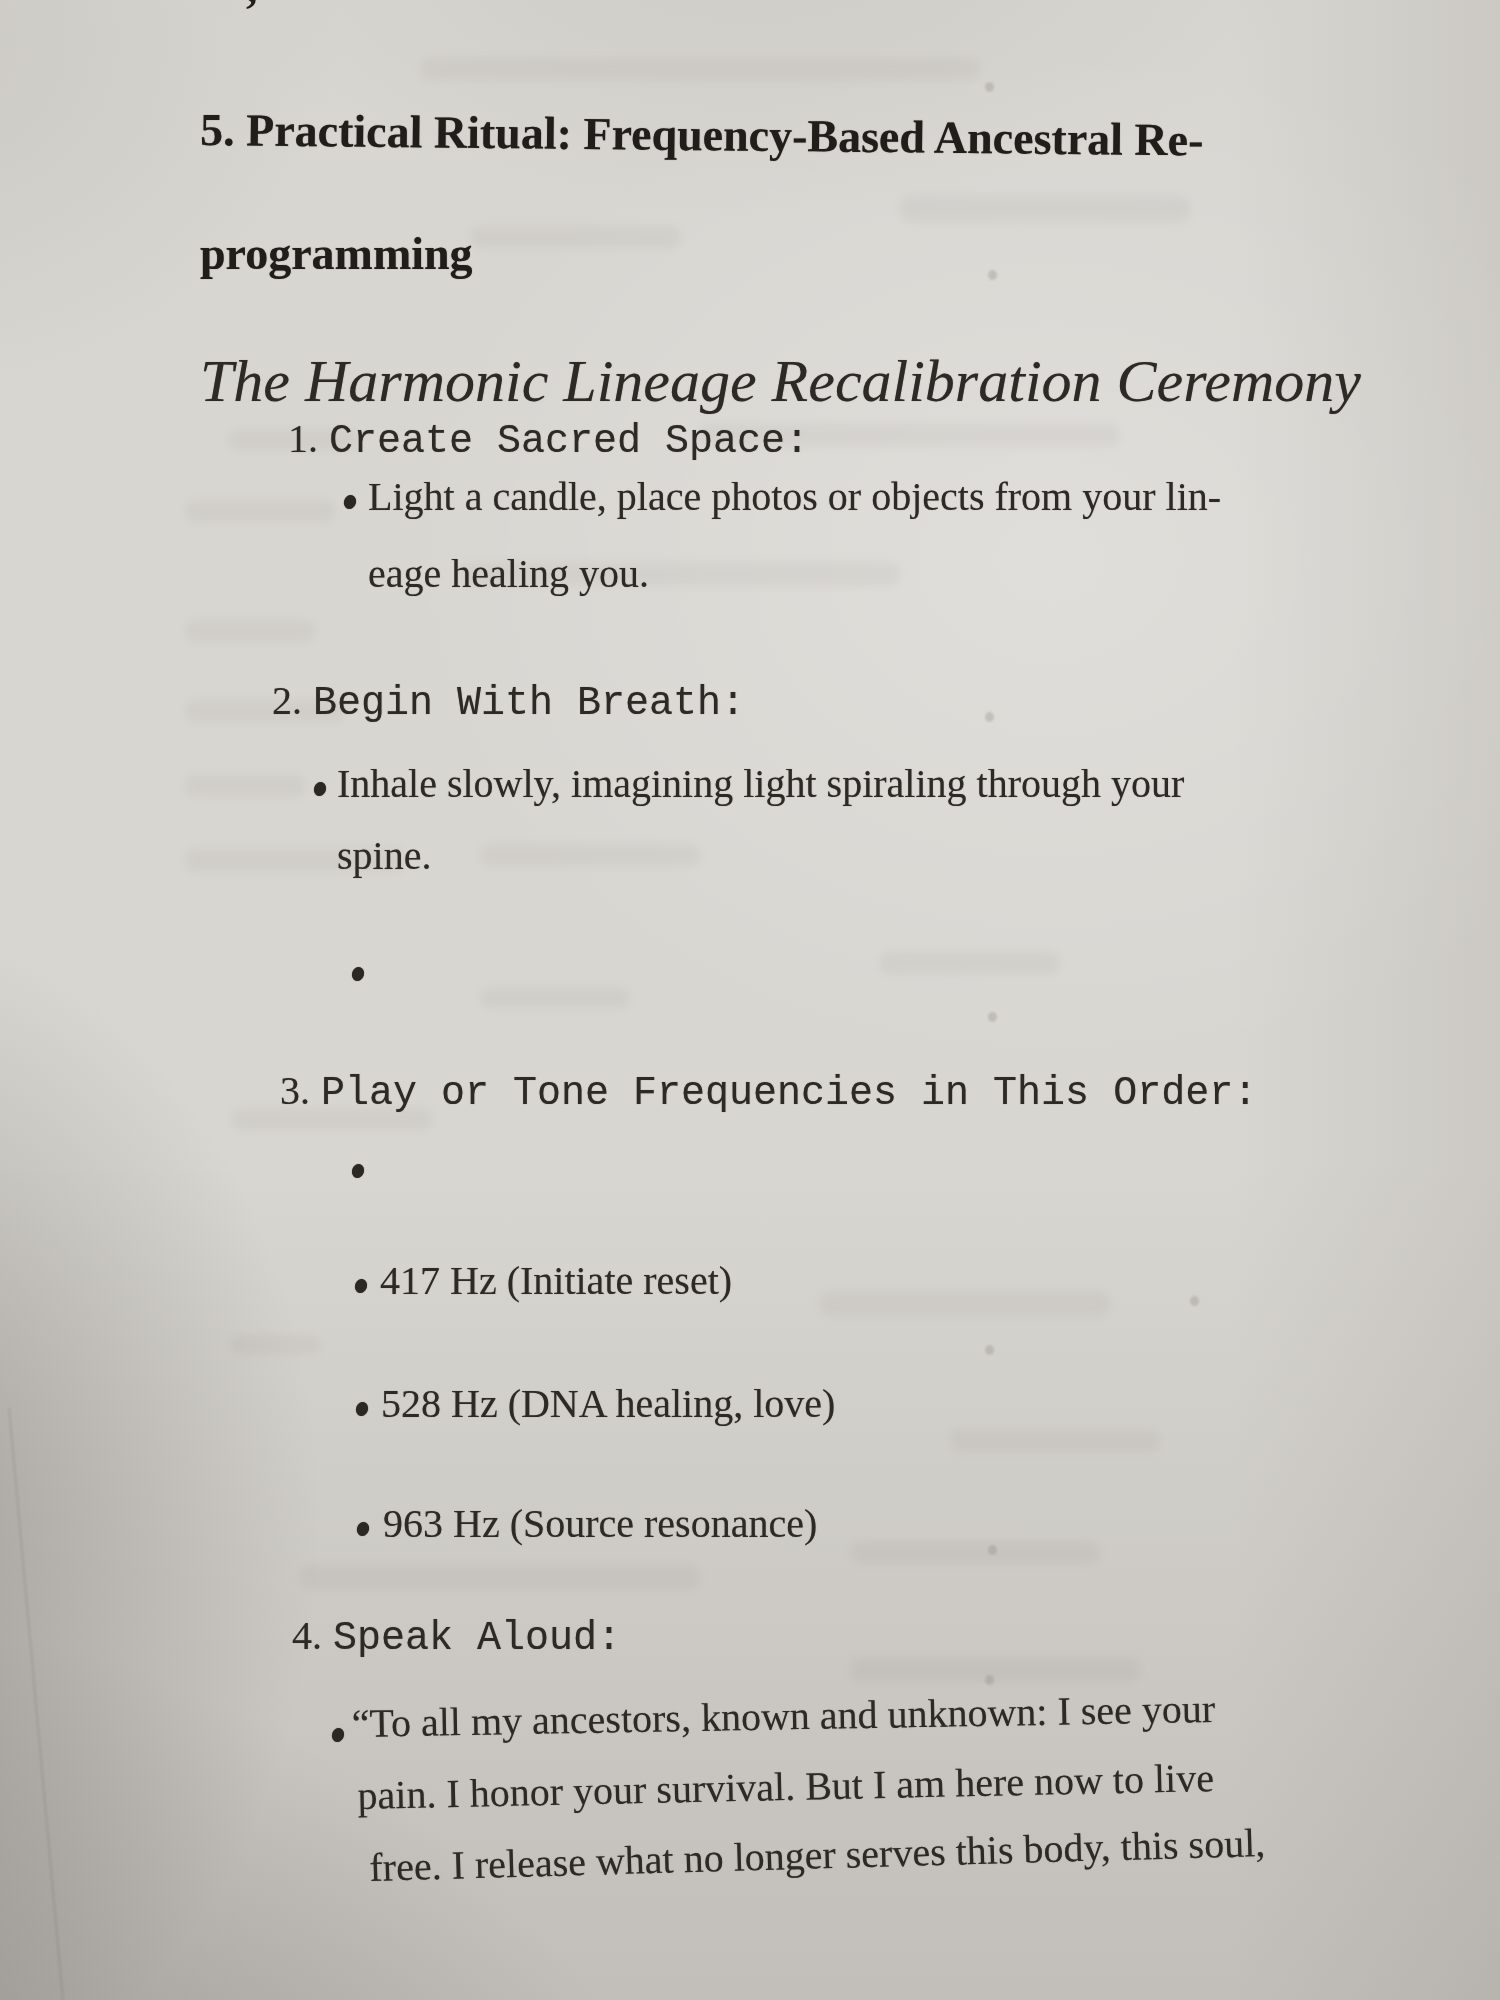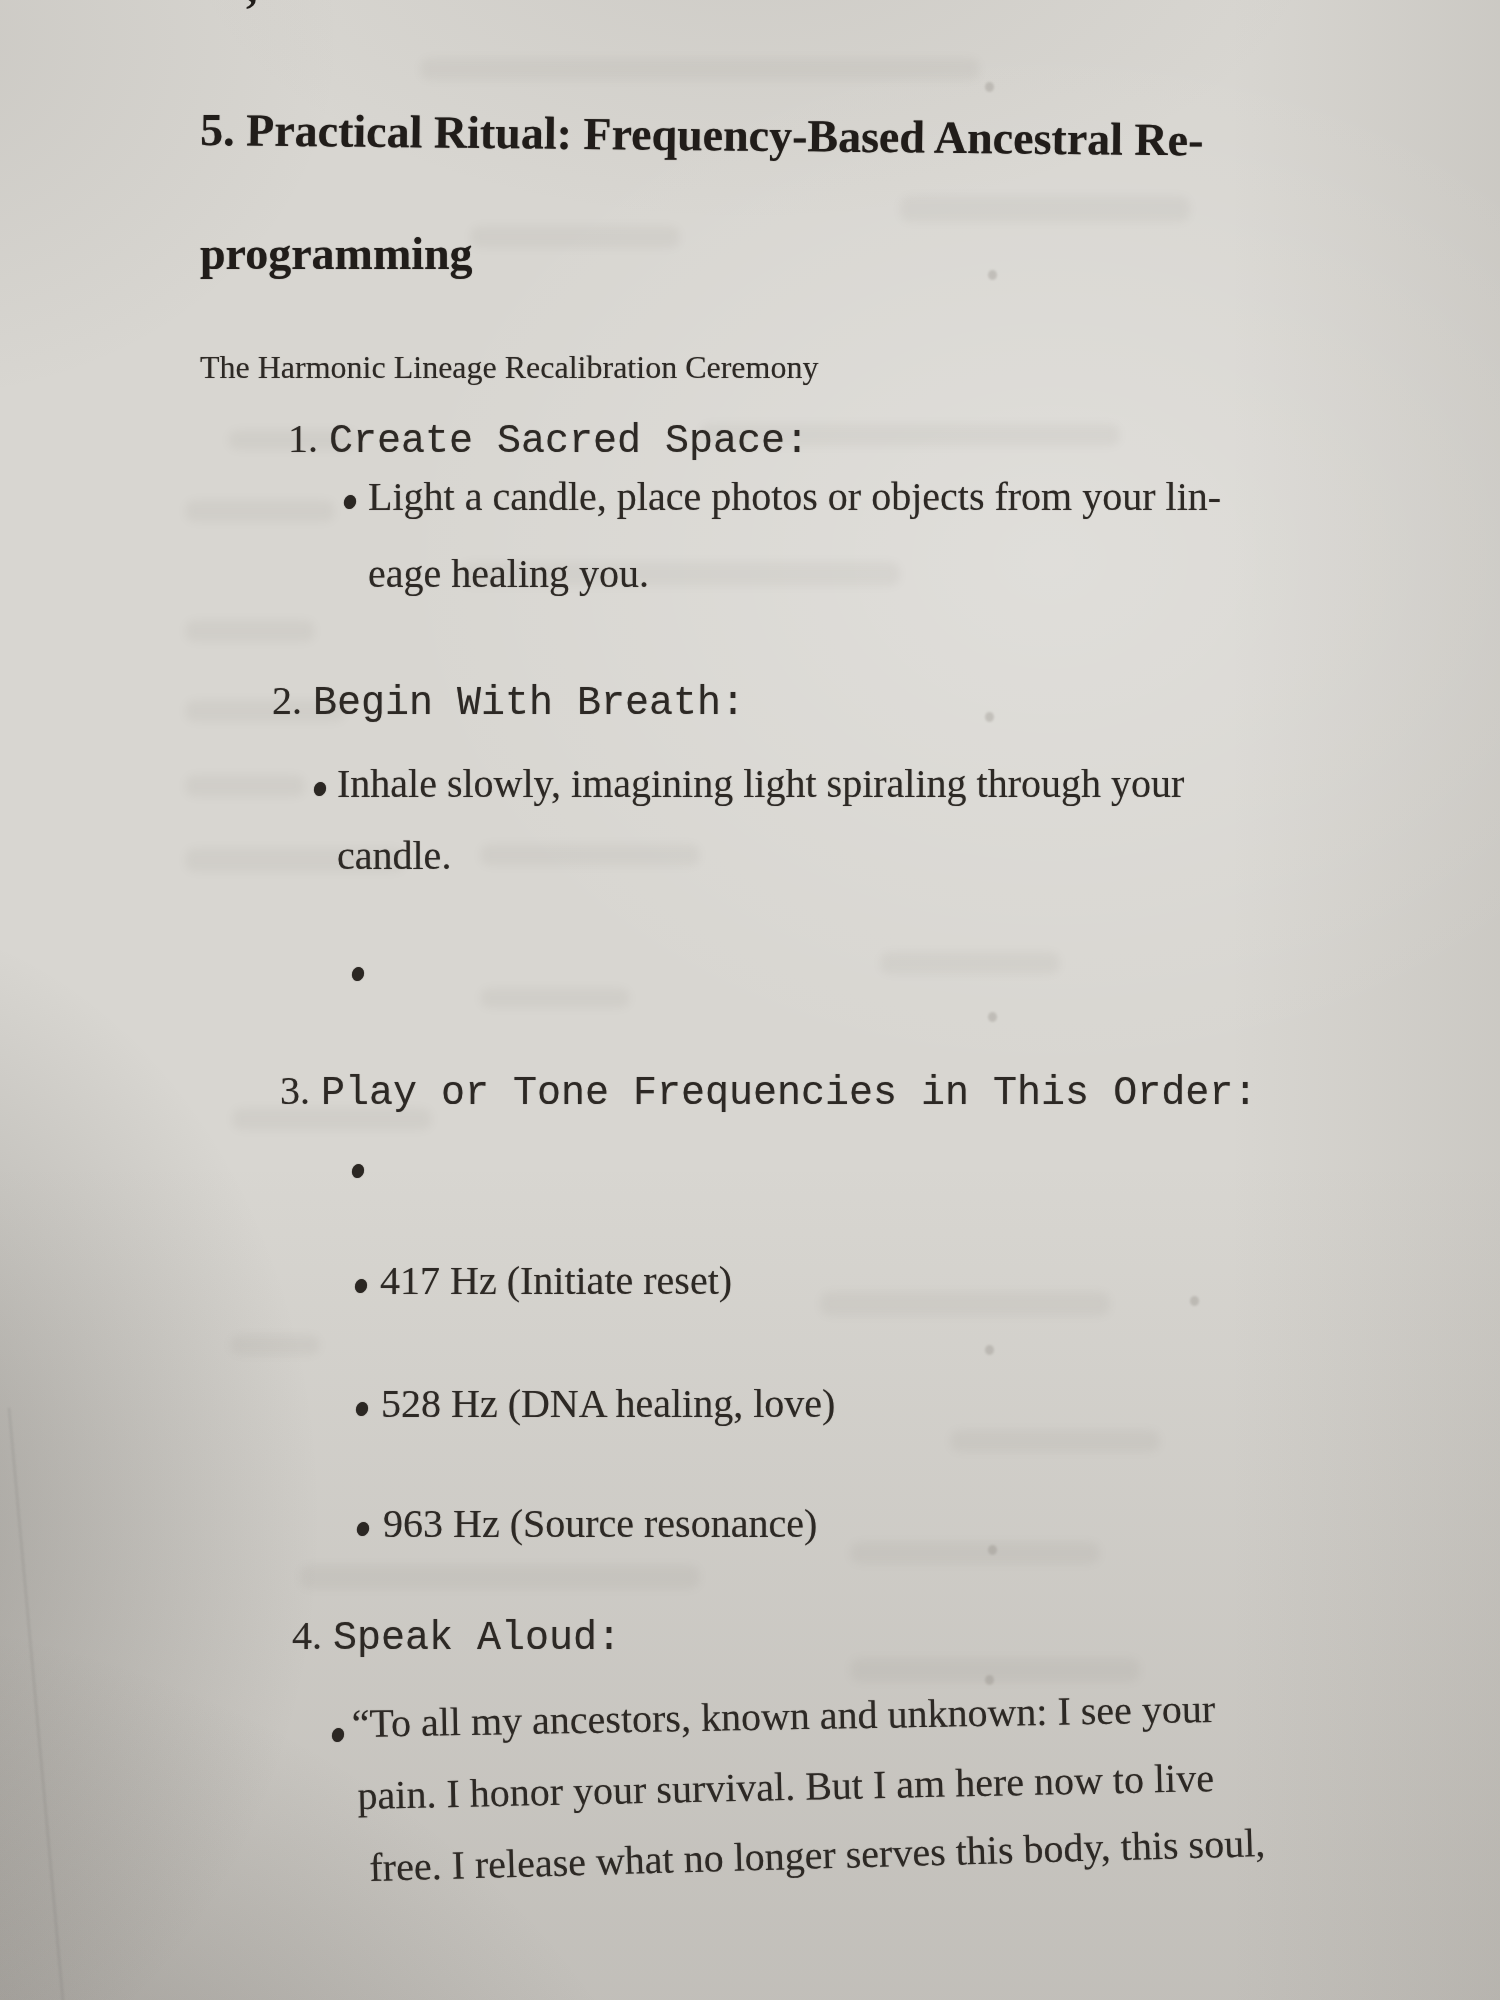--- a/index.html
+++ b/index.html
@@ -31,21 +31,21 @@
     line-height: 1;
     font-size: 40px;
     text-shadow: 0 0 1px rgba(45,40,34,0.45);
   }
   .t-h {
     font-size: 46px;
     font-weight: bold;
     color: #211d1a;
     text-shadow: 0 0 1px rgba(25,21,18,0.55);
   }
-  .t-sub { font-size: 32px; }
+  .t-sub { font-size: 60px; font-style: italic; }
   .st { margin-left: 11px; font-family: Liberation Mono, monospace; }
   .num { }
   .dot {
     position: absolute;
     left: var(--l); top: var(--t);
     width: 12px; height: 14px;
     border-radius: 50%;
     background: #2b2723;
     transform: rotate(18deg);
     box-shadow: 0 0 1px rgba(40,35,30,0.6);
@@ -135,21 +135,21 @@
   </div>
   <i class="dot" style="--l:344px; --t:495px"></i>
   <div class="line" style="--l:368px; --t:477px">Light a candle, place photos or objects from your lin-</div>
   <div class="line" style="--l:368px; --t:554px">eage healing you.</div>
 
   <div class="line" style="--l:272px; --t:681px">
     <span class="num">2.</span><span class="st">Begin With Breath:</span>
   </div>
   <i class="dot" style="--l:314px; --t:782px"></i>
   <div class="line" style="--l:337px; --t:764px">Inhale slowly, imagining light spiraling through your</div>
-  <div class="line" style="--l:337px; --t:836px">candle.</div>
+  <div class="line" style="--l:337px; --t:836px">spine.</div>
   <i class="dot" style="--l:352px; --t:967px"></i>
 
   <div class="line" style="--l:280px; --t:1071px">
     <span class="num">3.</span><span class="st">Play or Tone Frequencies in This Order:</span>
   </div>
   <i class="dot" style="--l:352px; --t:1164px"></i>
   <i class="dot" style="--l:355px; --t:1279px"></i>
   <div class="line" style="--l:380px; --t:1261px">417 Hz (Initiate reset)</div>
   <i class="dot" style="--l:356px; --t:1402px"></i>
   <div class="line" style="--l:381px; --t:1384px">528 Hz (DNA healing, love)</div>

